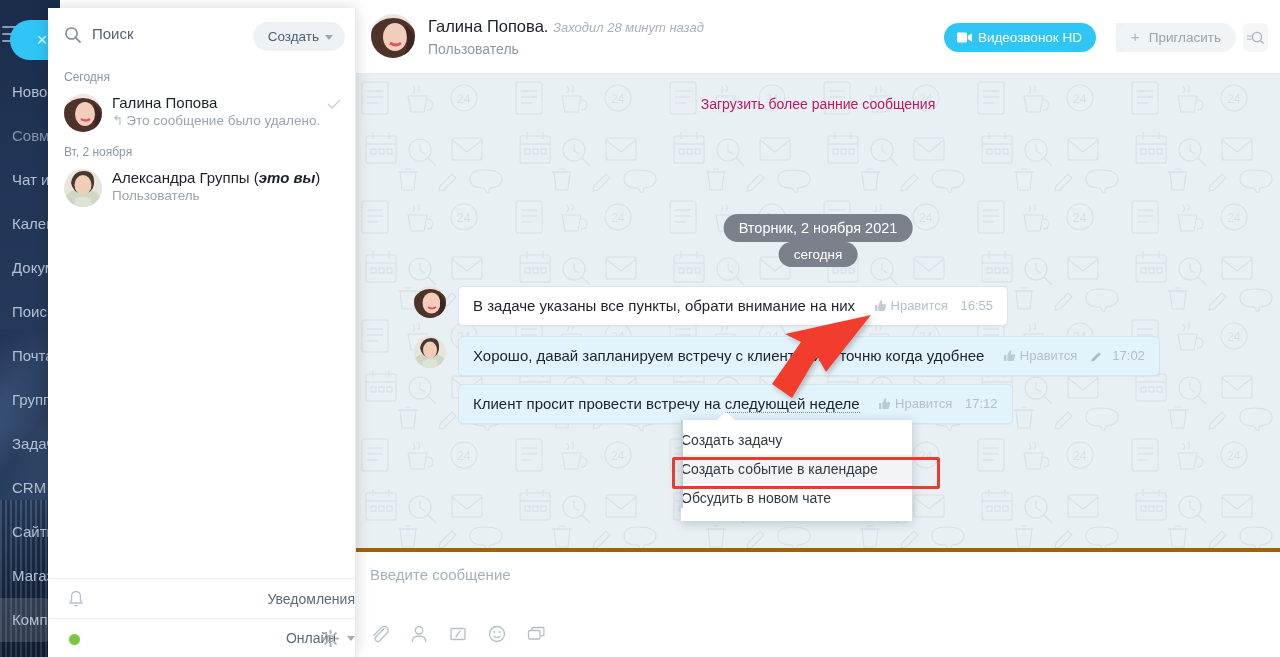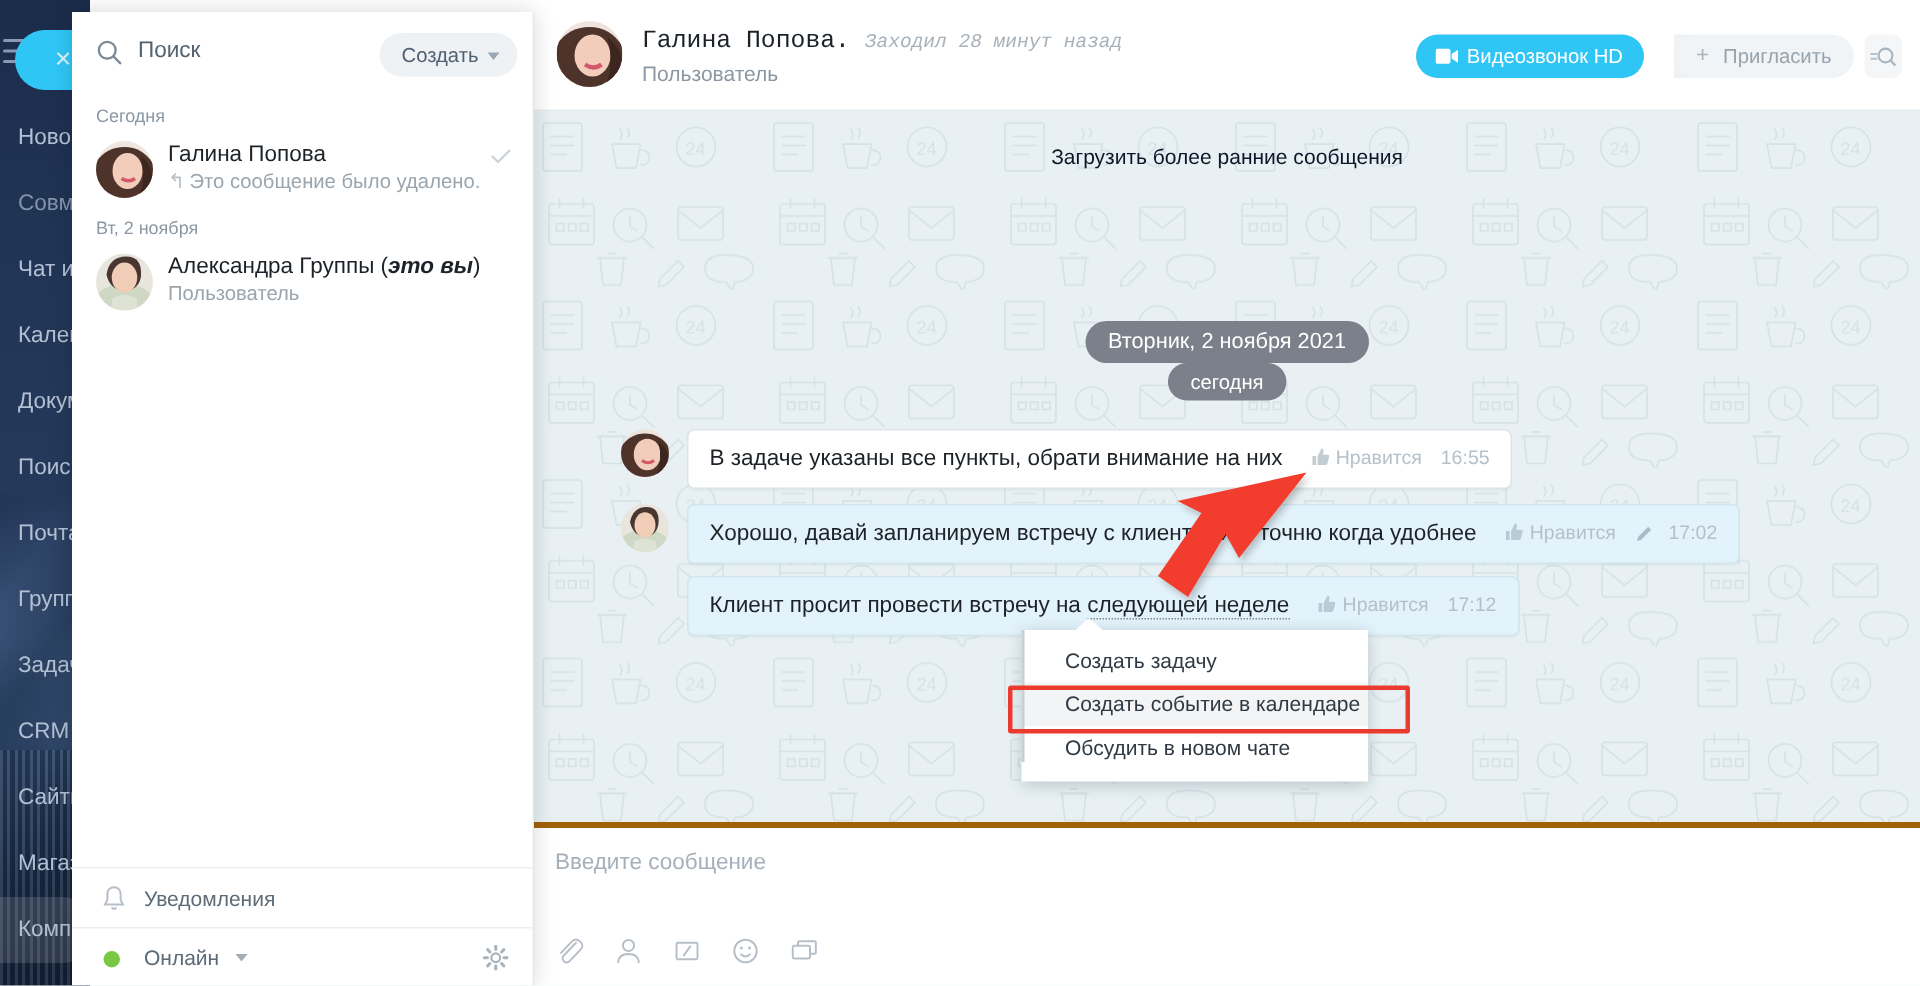--- a/index.html
+++ b/index.html
@@ -86,21 +86,21 @@
   }
   .chat-row .body { margin-left: 48px; }
   .chat-row .nm { font-size: 15px; color: #1c2227; line-height: 19px; }
   .chat-row .nm b { font-style: italic; }
   .chat-row .sub { font-size: 13.5px; color: #9aa5ae; line-height: 18px; }
   .chat-row .sub .reply-arrow { color: #b6c0c8; margin-right: 3px; }
   .chat-row .check {
     position: absolute; right: 14px; top: 9px; width: 14px; height: 10px;
   }
   .lp-bottom {
-    position: absolute; left: 0; bottom: 0; width: 307px;
+    position: absolute; left: 0; bottom: 0; width: 307px; text-align: right;
   }
   .lp-notif {
     position: relative; height: 40px; border-top: 1px solid #eceff2;
     padding-left: 48px; line-height: 40px; font-size: 14px; color: #5c6b78;
     cursor: pointer;
   }
   .bell { position: absolute; left: 20px; top: 11px; width: 16px; height: 18px; }
   .lp-status {
     position: relative; height: 39px; border-top: 1px solid #eceff2;
     padding-left: 48px; line-height: 39px; font-size: 14px; color: #5c6b78;
@@ -124,21 +124,21 @@
   }
   .chat-header {
     position: relative; height: 74px; background: #fff;
     border-bottom: 1px solid #e9edf0;
   }
   .ch-av {
     position: absolute; left: 15px; top: 14px; width: 44px; height: 44px;
     border-radius: 50%; overflow: hidden;
   }
   .ch-name {
-    position: absolute; left: 72px; top: 17px; font-size: 16.5px; color: #1c2227; font-family: Liberation Mono, monospace;
+    position: absolute; left: 72px; top: 17px; font-size: 16.5px; color: #1c2227;
   }
   .ch-name .status {
     font-size: 13px; color: #a8b2ba; font-style: italic; font-weight: normal;
   }
   .ch-role { position: absolute; left: 72px; top: 41px; font-size: 14px; color: #8b98a4; }
   .vc-btn {
     position: absolute; right: 184px; top: 23px; height: 29px;
     background: #2fc6f6; border-radius: 15px; color: #fff;
     font-size: 13.5px; line-height: 29px; padding: 0 14px 0 34px; cursor: pointer;
   }
@@ -170,21 +170,21 @@
 
   
   .msg-area {
     position: absolute; left: 0; top: 74px; width: 924px; height: 474px;
     background-color: #e8f0f3;
     overflow: hidden;
   }
   .pattern-svg { position: absolute; left: 0; top: 0; opacity: .55; }
   .load-earlier {
     position: absolute; left: 0; top: 22px; width: 924px; text-align: center;
-    font-size: 14px; color: #0f172a; cursor: pointer;
+    font-size: 14px; color: #be185d; cursor: pointer;
   }
   .date-chip {
     position: absolute; border-radius: 15px; background: #7b808a;
     color: #fff; font-size: 14.5px; height: 28px; line-height: 28px;
     padding: 0 15px; white-space: nowrap;
   }
   .chip-1 { left: 50%; transform: translateX(-50%); top: 140px; }
   .chip-2 { left: 50%; transform: translateX(-50%); top: 168px;
             font-size: 13.5px; height: 25px; line-height: 25px; }
 
@@ -219,21 +219,21 @@
     position: absolute; left: 681px; top: 420px; width: 231px;
     background: #fff; box-shadow: 0 2px 10px rgba(20,40,60,.22);
     z-index: 40; padding: 6px 0 8px 0;
   }
   .ctx-menu:before{
     content:""; position:absolute; left: 36px; top: -8px;
     border-left: 9px solid transparent; border-right: 9px solid transparent;
     border-bottom: 8px solid #fff;
   }
   .ctx-item {
-    height: 29px; line-height: 29px; padding-left: 29px;
+    height: 29px; line-height: 29px; 
     font-size: 14px; color: #2f3a44; cursor: pointer;
   }
   .ctx-item.hover { background: #f2f4f6; }
   .ctx-left-bar {
     position: absolute; left: 681px; top: 420px; width: 2px; height: 88px;
     background: #c7ced4; z-index: 41;
   }
   .red-box {
     position: absolute; left: 672px; top: 457px; width: 268px; height: 32px;
     border: 3px solid #eb3b2e; border-radius: 2px; z-index: 45;

